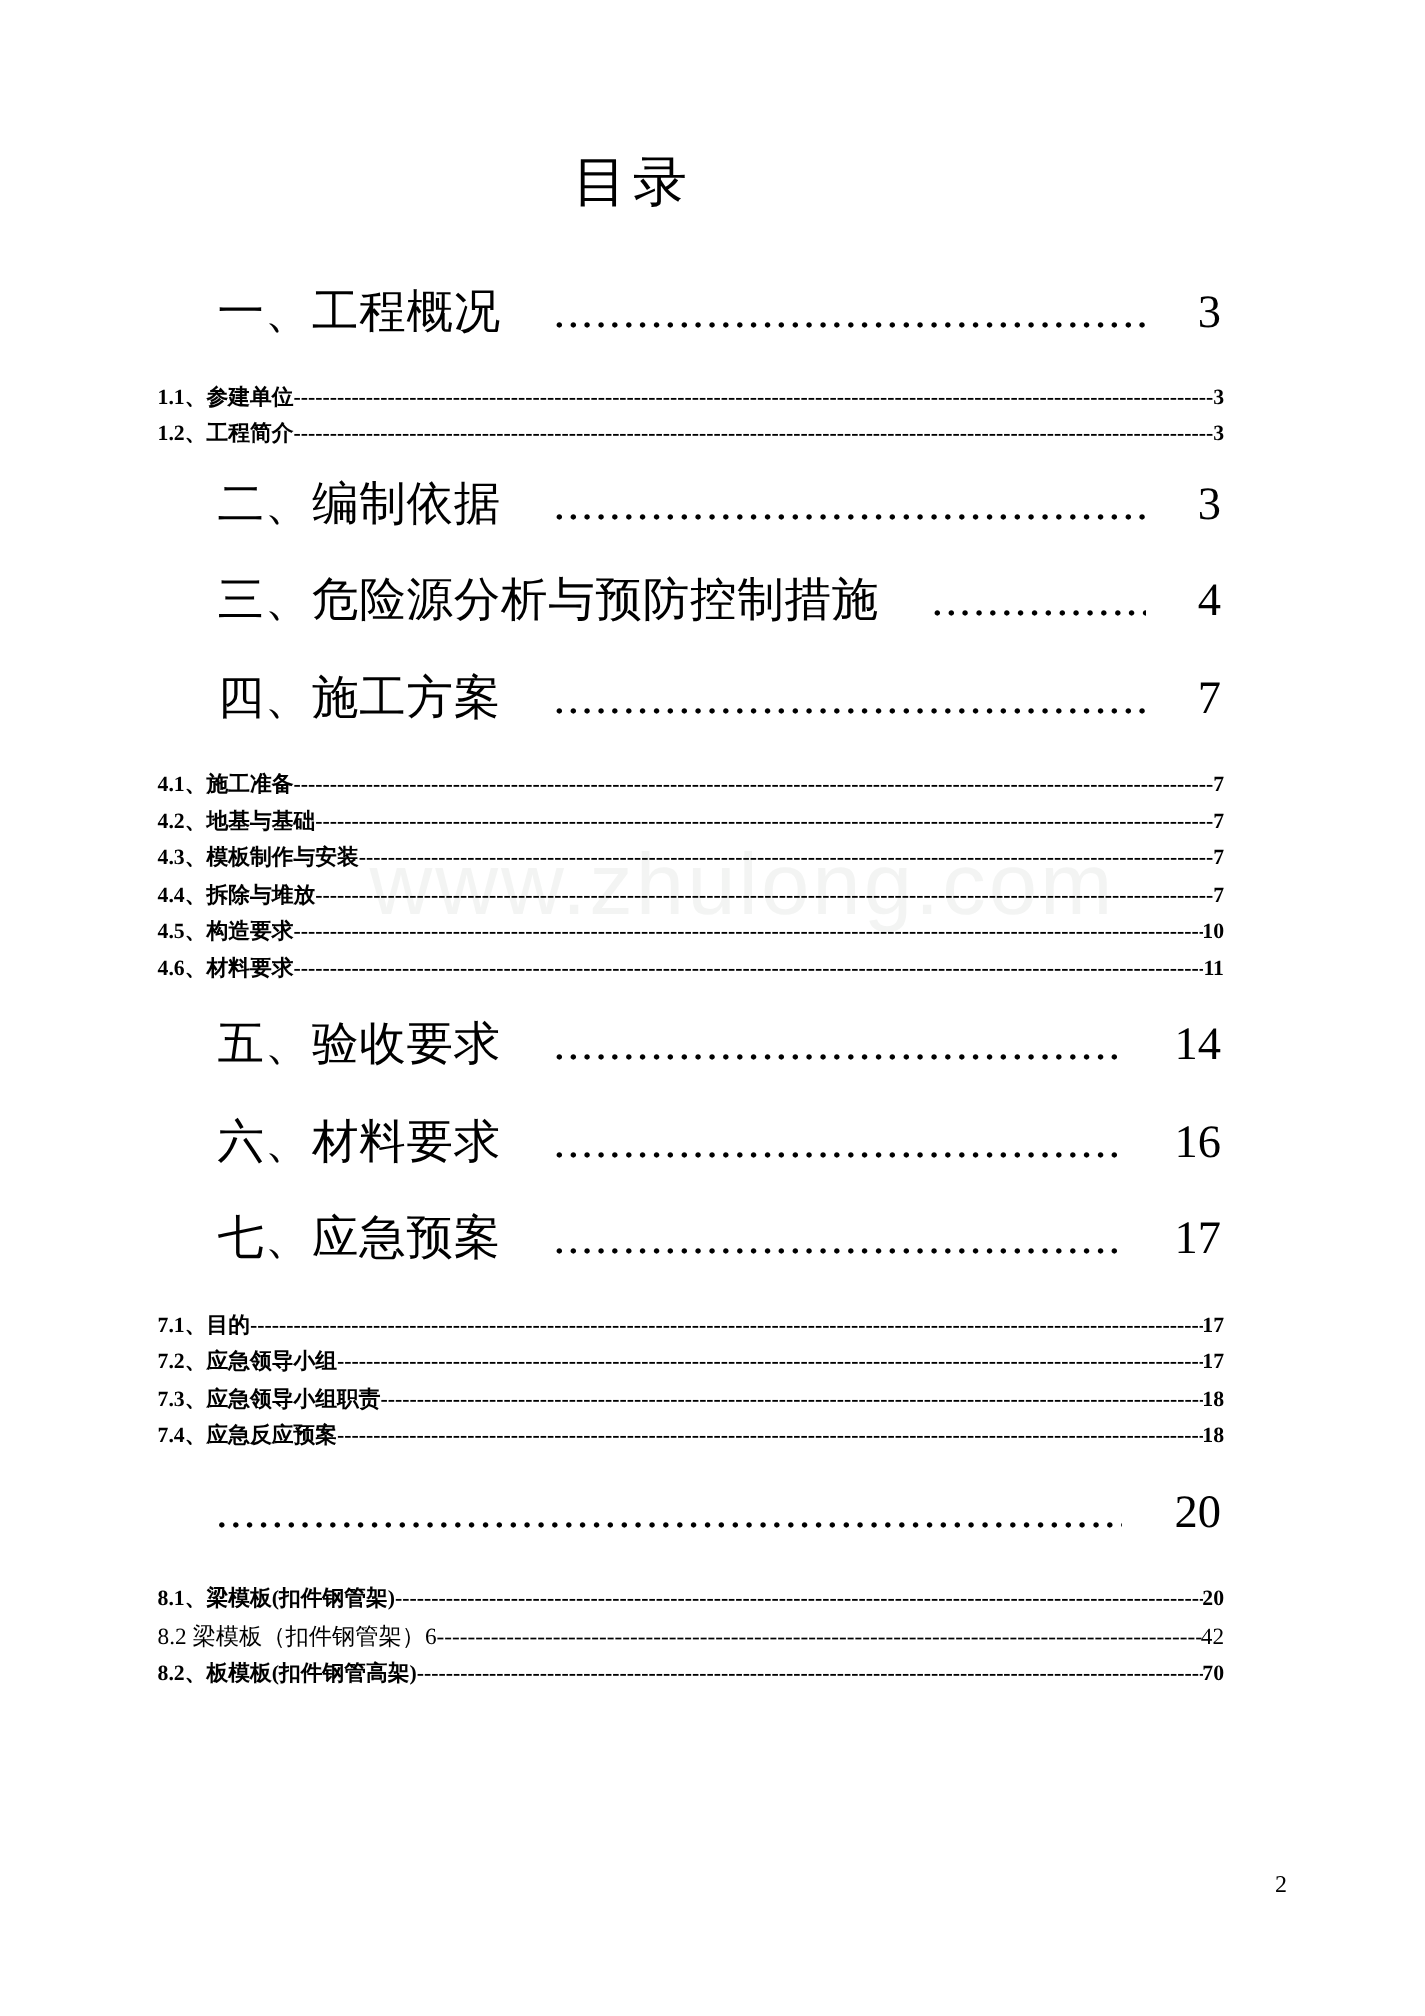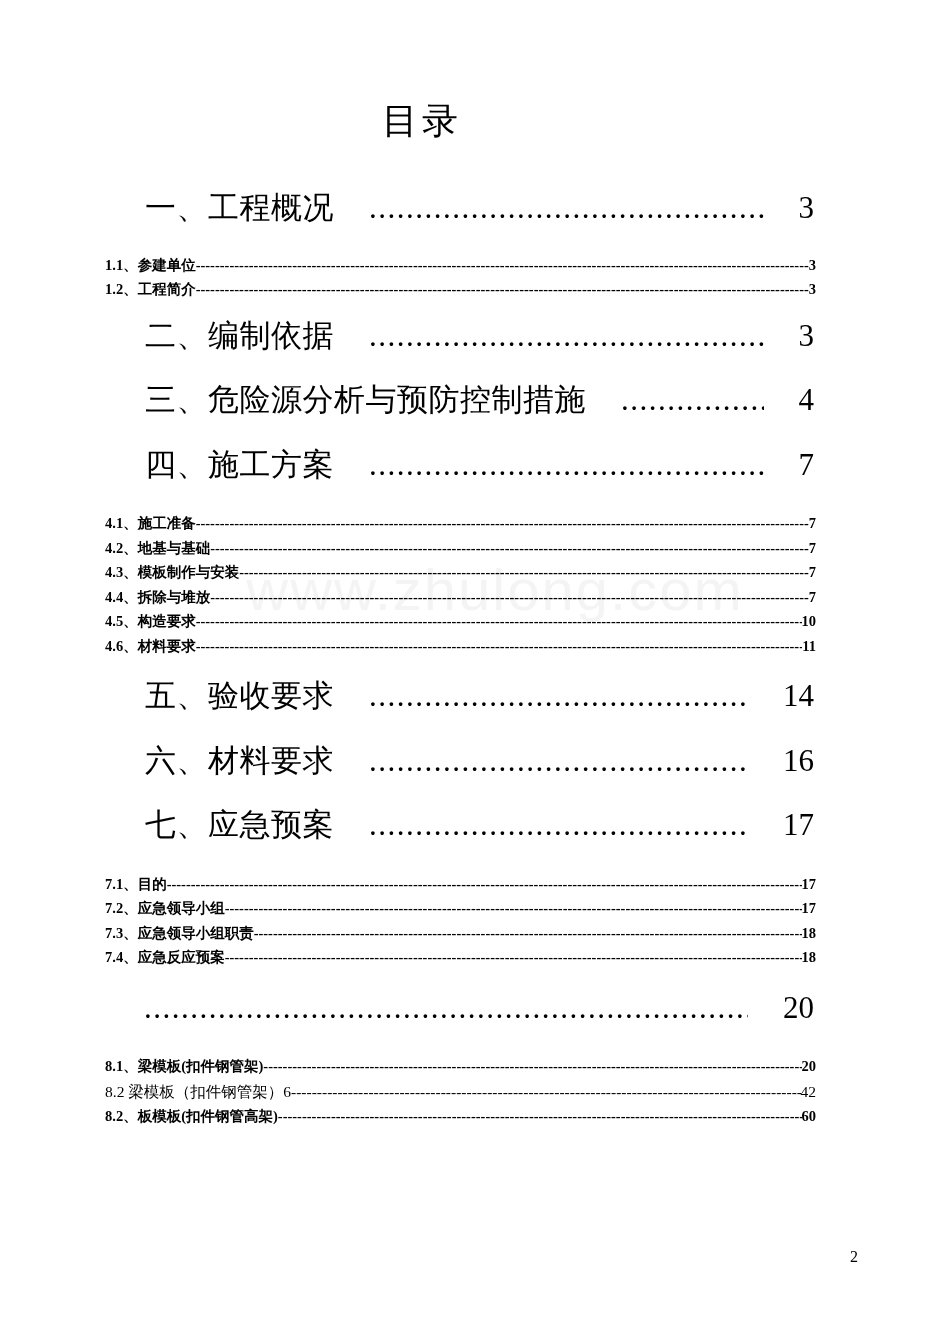--- a/index.html
+++ b/index.html
@@ -271,20 +271,20 @@
           <span class="t-page">20</span>
         </div>
         <div class="toc-l2 alt">
           <span class="t-label">8.2 梁模板（扣件钢管架）6</span>
           <span class="t-leader"></span>
           <span class="t-page">42</span>
         </div>
         <div class="toc-l2">
           <span class="t-label">8.2、板模板(扣件钢管高架)</span>
           <span class="t-leader"></span>
-          <span class="t-page">60</span>
+          <span class="t-page">70</span>
         </div>
       </div>
     </div>
 
   <div class="footer-page">2</div>
 
 </div>
 
 </body></html>

